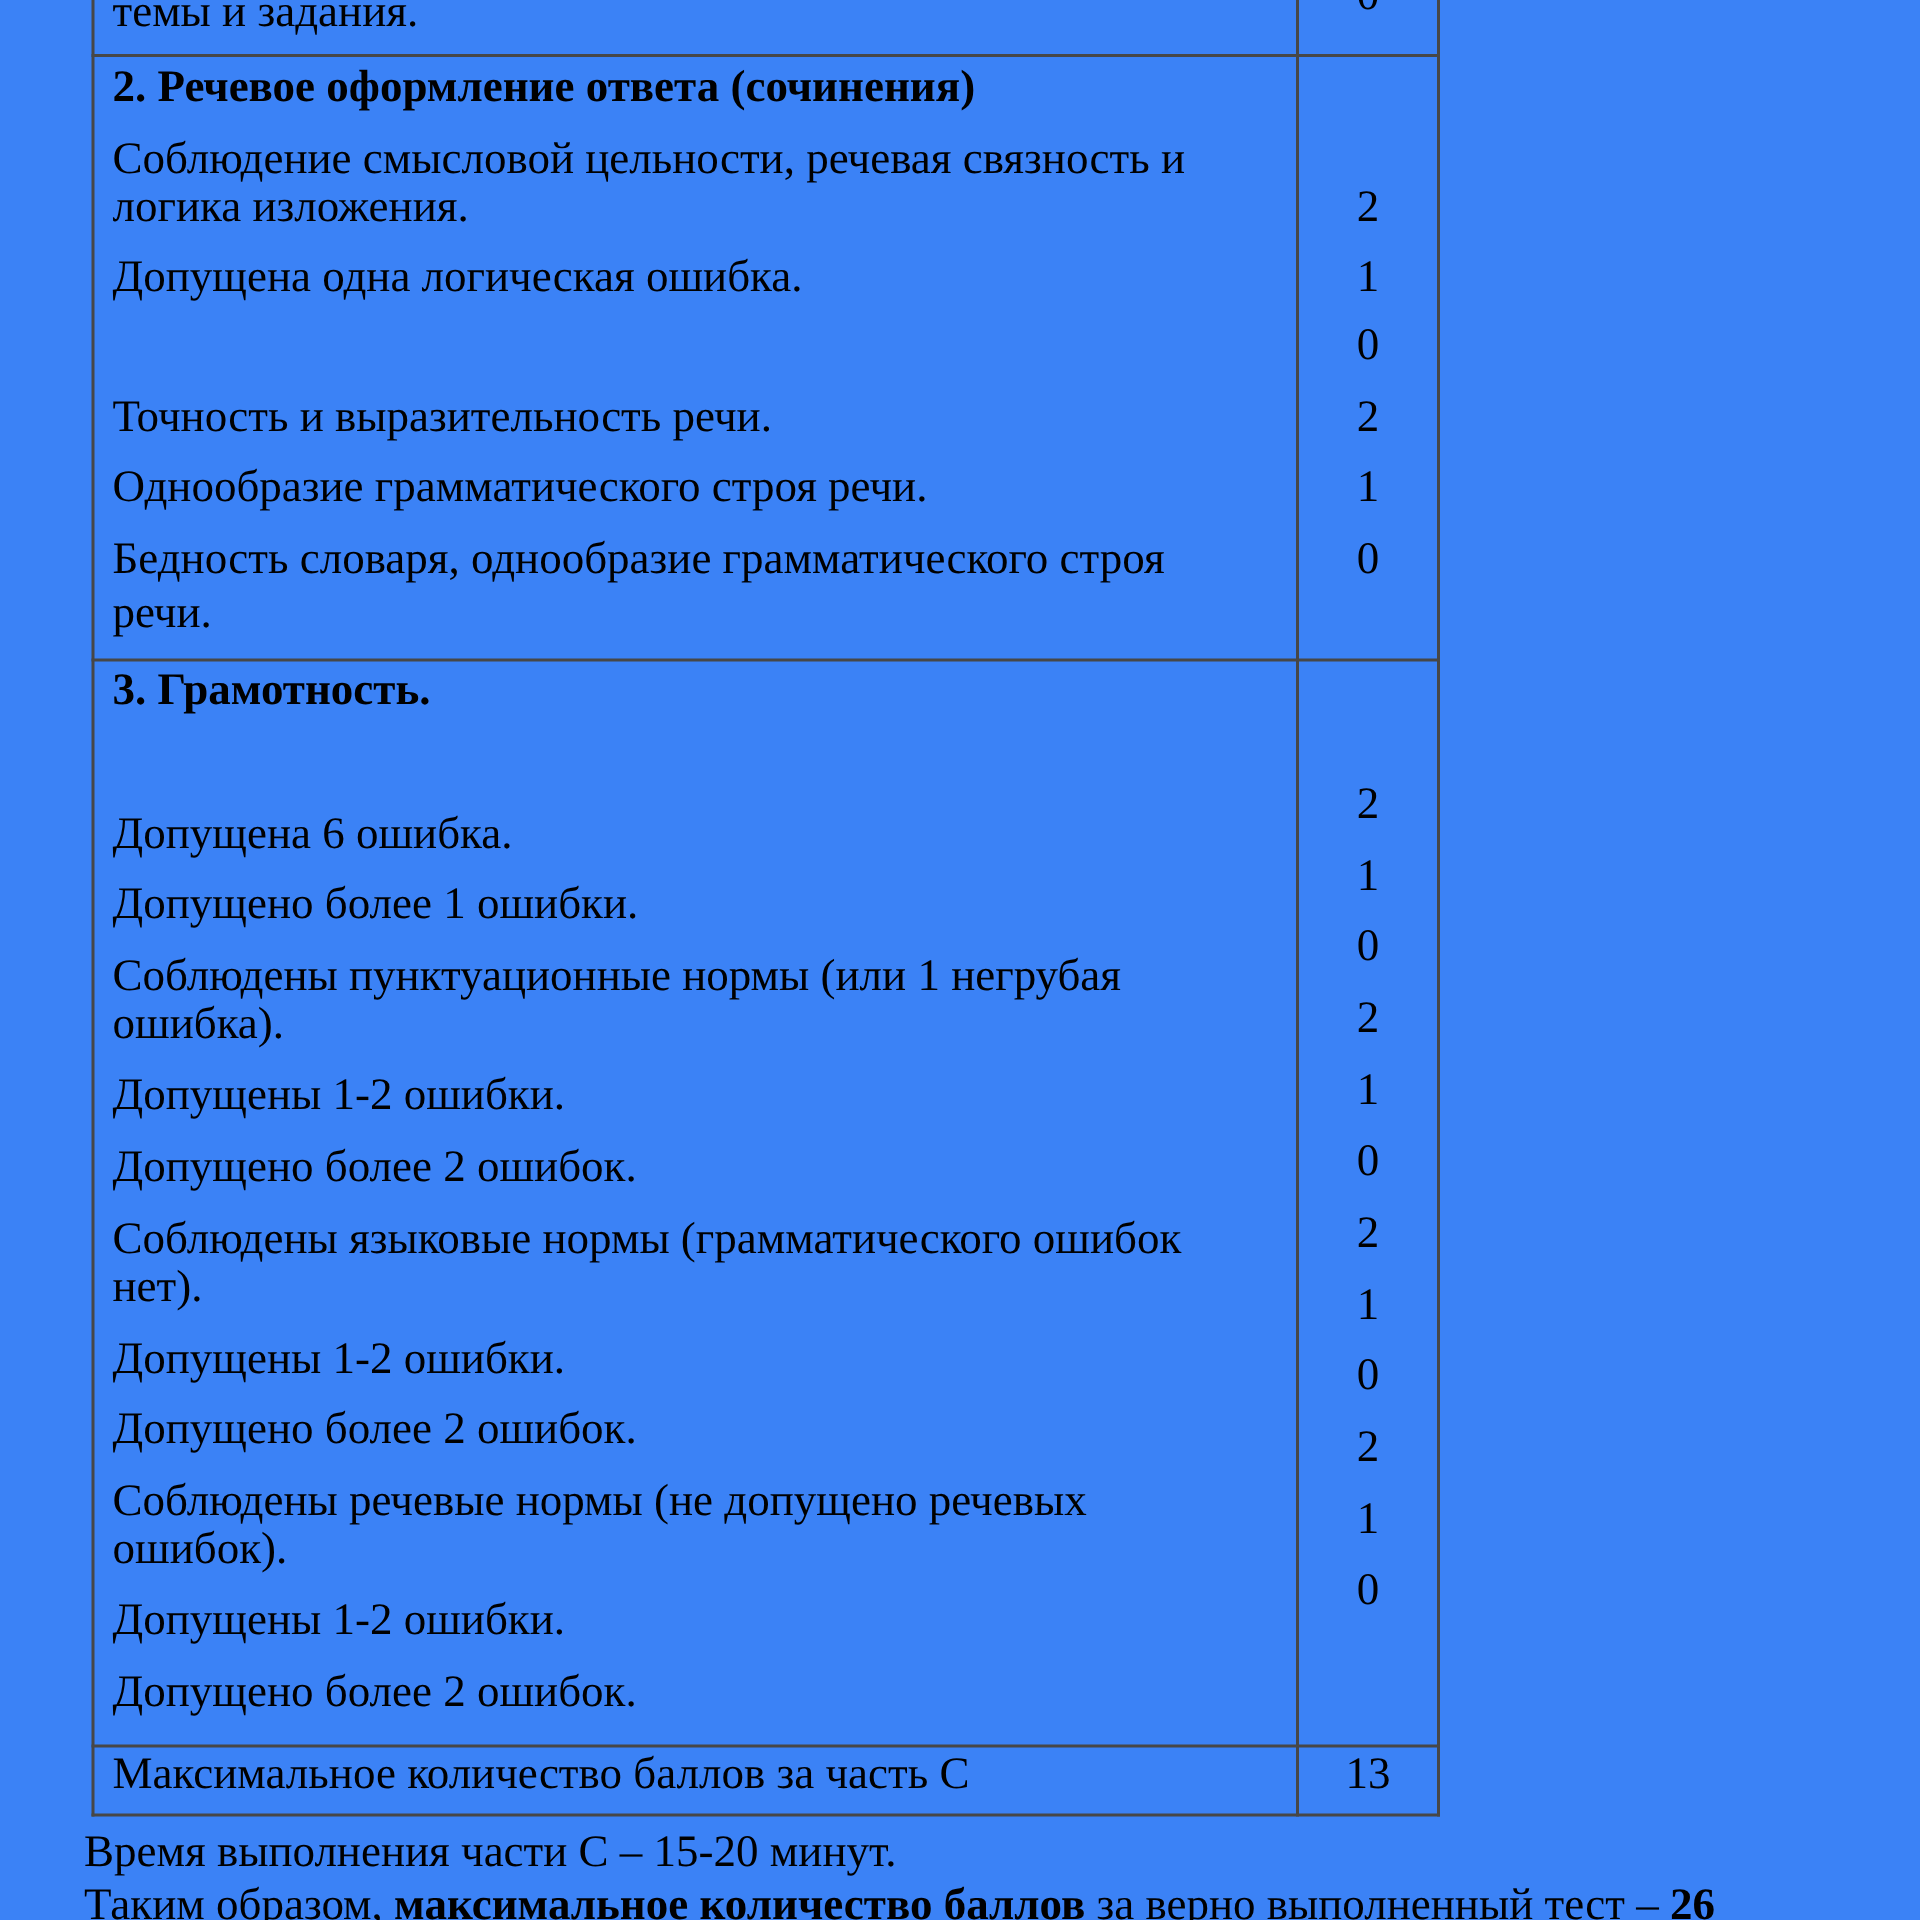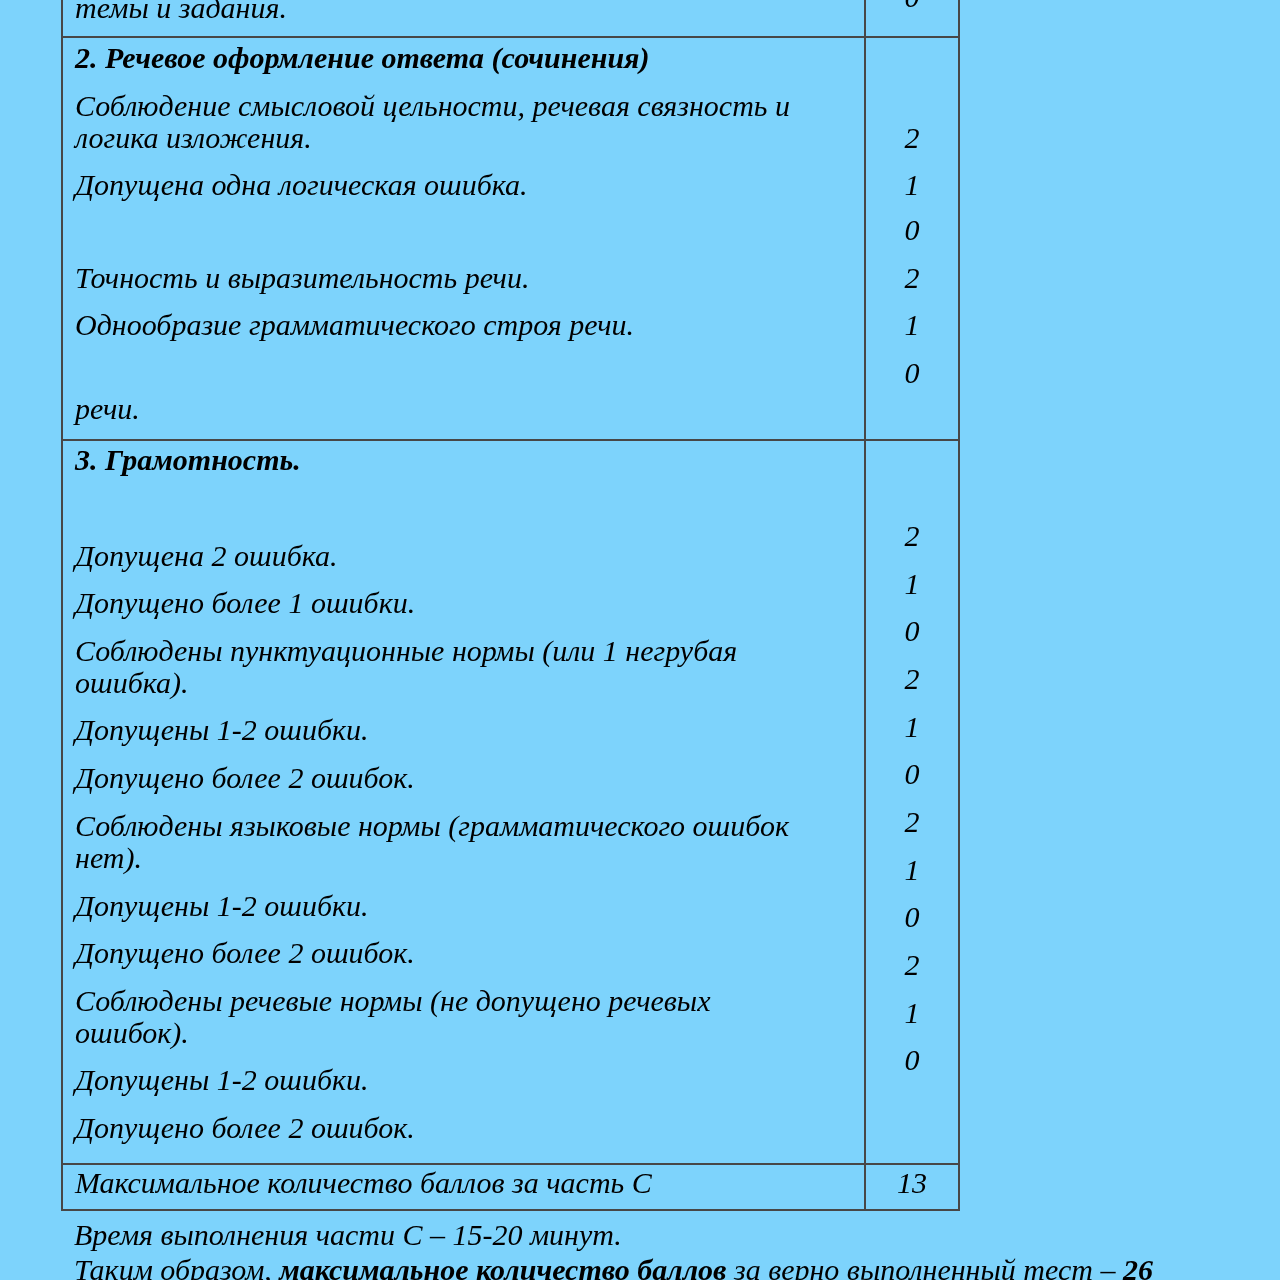--- a/index.html
+++ b/index.html
@@ -4,26 +4,25 @@
 <style>
   html, body {
     margin: 0;
     padding: 0;
     background: #ffffff;
   }
   .page {
     position: relative;
     width: 1280px;
     height: 1280px;
-    background: #7dd3fc;
+    background: #3b82f6;
     overflow: hidden;
     font-family: "Liberation Serif", "DejaVu Serif", serif;
     font-size: 30px;
     color: #000000;
-    font-style: italic;
   }
   
   .vline {
     position: absolute;
     top: 0;
     width: 2px;
     height: 1211px;
     background: #474747;
   }
   .hline {
@@ -43,21 +42,21 @@
   .bold { font-weight: bold; }
   .score {
     position: absolute;
     left: 866px;
     width: 92px;
     text-align: center;
     line-height: 1;
   }
   .footer-line {
     position: absolute;
-    left: 74px;
+    left: 56px;
     line-height: 1;
     white-space: nowrap;
     text-align: center;
   }
 </style>
 </head>
 <body>
 
 <div class="page">
 
@@ -72,32 +71,33 @@
   <span class="tl" style="top:-7px">темы и задания.</span>
   <span class="score" style="top:-18px">0</span>
 
   <span class="tl bold" style="top:43px">2. Речевое оформление ответа (сочинения)</span>
 
   <span class="tl" style="top:91px">Соблюдение смысловой цельности, речевая связность и</span>
   <span class="tl" style="top:123px">логика изложения.</span>
   <span class="tl" style="top:170px">Допущена одна логическая ошибка.</span>
   <span class="tl" style="top:310px">Однообразие грамматического строя речи.</span>
   <span class="tl" style="top:263px">Точность и выразительность речи.</span>
+  <span class="tl" style="top:358px">Бедность словаря, однообразие грамматического строя</span>
   <span class="tl" style="top:394px">речи.</span>
 
   <span class="score" style="top:123px">2</span>
   <span class="score" style="top:170px">1</span>
   <span class="score" style="top:215px">0</span>
   <span class="score" style="top:263px">2</span>
   <span class="score" style="top:310px">1</span>
   <span class="score" style="top:358px">0</span>
 
   <span class="tl bold" style="top:445px">3. Грамотность.</span>
 
-  <span class="tl" style="top:541px">Допущена 2 ошибка.</span>
+  <span class="tl" style="top:541px">Допущена 6 ошибка.</span>
   <span class="tl" style="top:588px">Допущено более 1 ошибки.</span>
   <span class="tl" style="top:636px">Соблюдены пунктуационные нормы (или 1 негрубая</span>
   <span class="tl" style="top:668px">ошибка).</span>
   <span class="tl" style="top:715px">Допущены 1-2 ошибки.</span>
   <span class="tl" style="top:763px">Допущено более 2 ошибок.</span>
   <span class="tl" style="top:811px">Соблюдены языковые нормы (грамматического ошибок</span>
   <span class="tl" style="top:843px">нет).</span>
   <span class="tl" style="top:891px">Допущены 1-2 ошибки.</span>
   <span class="tl" style="top:938px">Допущено более 2 ошибок.</span>
   <span class="tl" style="top:986px">Соблюдены речевые нормы (не допущено речевых</span>

